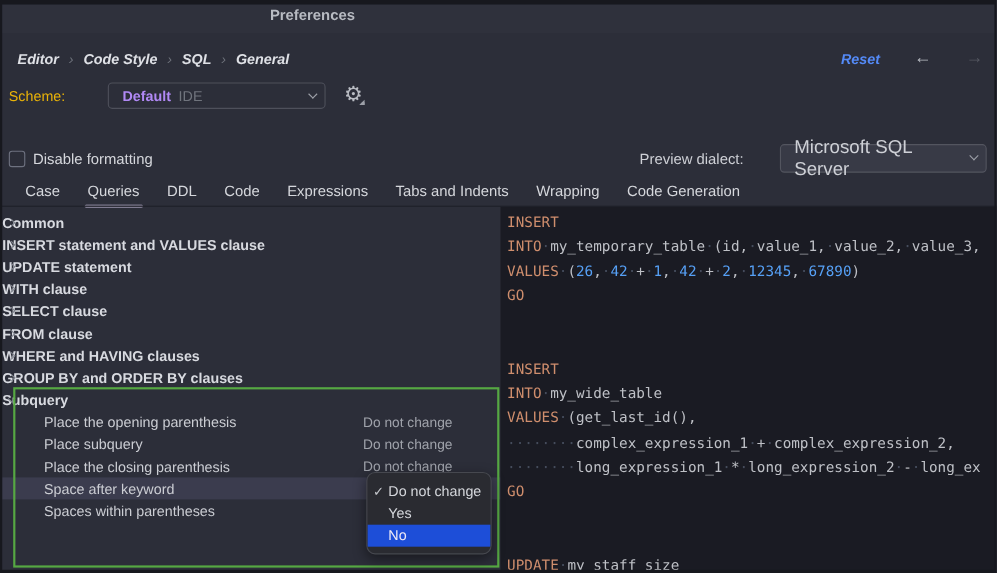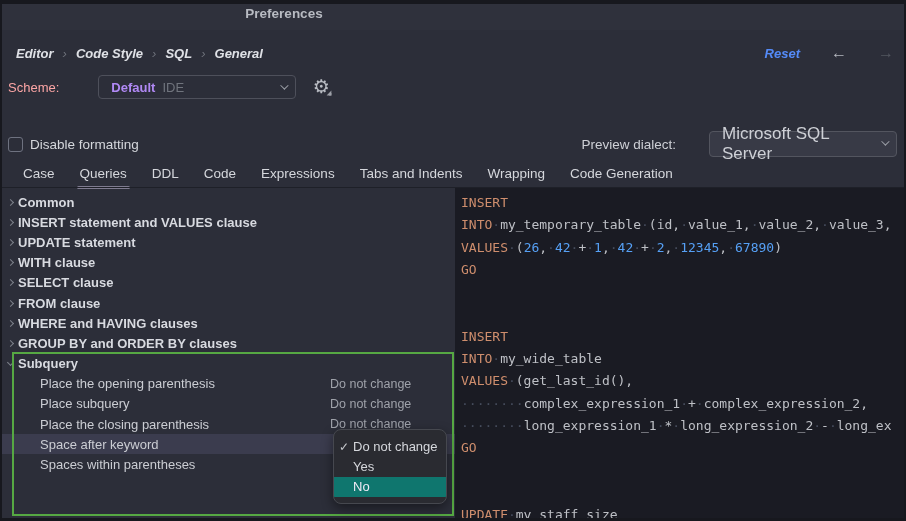--- a/index.html
+++ b/index.html
@@ -20,21 +20,21 @@
   .crumb { font-weight:700; color:#DFE1E6; margin-right:9px; cursor:default; }
   .crumb-sep { color:#6E727B; margin-right:9px; font-size:13px; }
   .crumb-right { margin-left:auto; display:flex; align-items:center; gap:31px; }
   .reset-link { color:#548AF7; font-weight:700; }
   .nav-arrow { font-size:16px; line-height:1; }
   .nav-back { color:#B6B9C0; }
   .nav-fwd { color:#545760; }
 
   
   .schemerow { position:absolute; left:8px; top:75px; height:24px; display:flex; align-items:center; }
-  .scheme-label { color:#fca5a5; margin-right:12px; }
+  .scheme-label { color:#eab308; margin-right:12px; }
   .combo { position:relative; display:flex; align-items:center; background:#2F313C; border:1px solid #4E505B; border-radius:4px; height:24px; padding:0 26px 0 12px;margin-left:27px; }
   .combo.scheme-combo { width:198px; background:transparent; }
   .scheme-val { color:#B189F5; font-weight:700; }
   .scheme-suffix { color:#70747D; margin-left:7px; }
   .combo-chev { position:absolute; right:9px; top:8px; width:6px; height:6px; border-right:1.6px solid #9DA0A8; border-bottom:1.6px solid #9DA0A8; transform:rotate(45deg) translateY(-2px); }
   .gear-wrap { position:relative; margin-left:14px; width:22px; height:22px; color:#B9BCC3; font-size:19px; line-height:22px; text-align:center; }
   .gear-tri { position:absolute; right:-1px; bottom:1px; width:0; height:0; border-left:4px solid transparent; border-top:4px solid transparent; border-right:4px solid #9DA0A8; border-bottom:4px solid #9DA0A8; transform:scale(.6); }
 
   .setfrom { position:absolute; right:10px; top:104px; color:#548AF7;margin-top:33px; }
 
@@ -52,30 +52,30 @@
   .tab.active .tab-underline { position:absolute; left:-3px; right:-3px; bottom:-2px; height:3px; background:#7F7B90; border-radius:2px; }
   .tab-sep { position:absolute; left:0; top:187px; width:906px; height:1px; background:#1E2028; }
 
   
   .tree { position:absolute; left:2px; top:188px; width:453px; height:330px; padding-top:4px; }
   .tree-row { position:relative; height:20.2px; display:flex; align-items:center; width:100%; }
   .tree-row.selected { background:#3B3C4E; }
   .tree-chev { position:absolute; left:6px; width:5px; height:5px; border-right:1.6px solid #7D818A; border-bottom:1.6px solid #7D818A; }
   .tree-chev.collapsed { transform:rotate(-45deg); }
   .tree-chev.expanded  { transform:rotate(45deg); margin-top:-2px; }
-  .tree-parent-label { margin-left:16px; font-weight:700; color:#D8DAE0; }
+  .tree-parent-label { font-weight:700; color:#D8DAE0; }
   .tree-child-label { margin-left:38px; color:#CBCDD3; }
   .tree-value { position:absolute; left:328px; color:#9FA2AA; font-size:12.5px; }
   .focus-box { position:absolute; left:10px; top:164px; width:442px; height:164px; border:2px solid #56A843; pointer-events:none; z-index:3; }
 
   
   .popup { position:absolute; left:333px; top:429px; width:114px; background:#2A2B31; border:1px solid #46484F; border-radius:8px; padding:7px 0 6px 0; z-index:5; box-shadow:0 4px 12px rgba(0,0,0,.45); overflow:hidden; }
   .popup-item { position:relative; height:20px; line-height:20px; color:#D5D7DC; padding-left:19px; font-size:13px; }
   .popup-item .check { position:absolute; left:5px; color:#C3C5CA; font-size:12px; }
-  .popup-item.selected { background:#0f766e; color:#EFEAF6; }
+  .popup-item.selected { background:#1d4ed8; color:#EFEAF6; }
 
   
   .code { position:absolute; left:455px; top:188px; width:451px; height:333px; background:#1A1B23; padding:5px 0 0 6px; overflow:hidden; }
   .code-line { height:22.3px; white-space:pre; font-family:"DejaVu Sans Mono","Liberation Mono",monospace; font-size:13px; line-height:19px; }
   .seg-kw { color:#CF8E6D; }
   .seg-id { color:#BEC0C6; }
   .seg-num { color:#56A0F5; }
   .seg-op { color:#BEC0C6; }
   .seg-ws { color:#454C5C; }
 </style>

